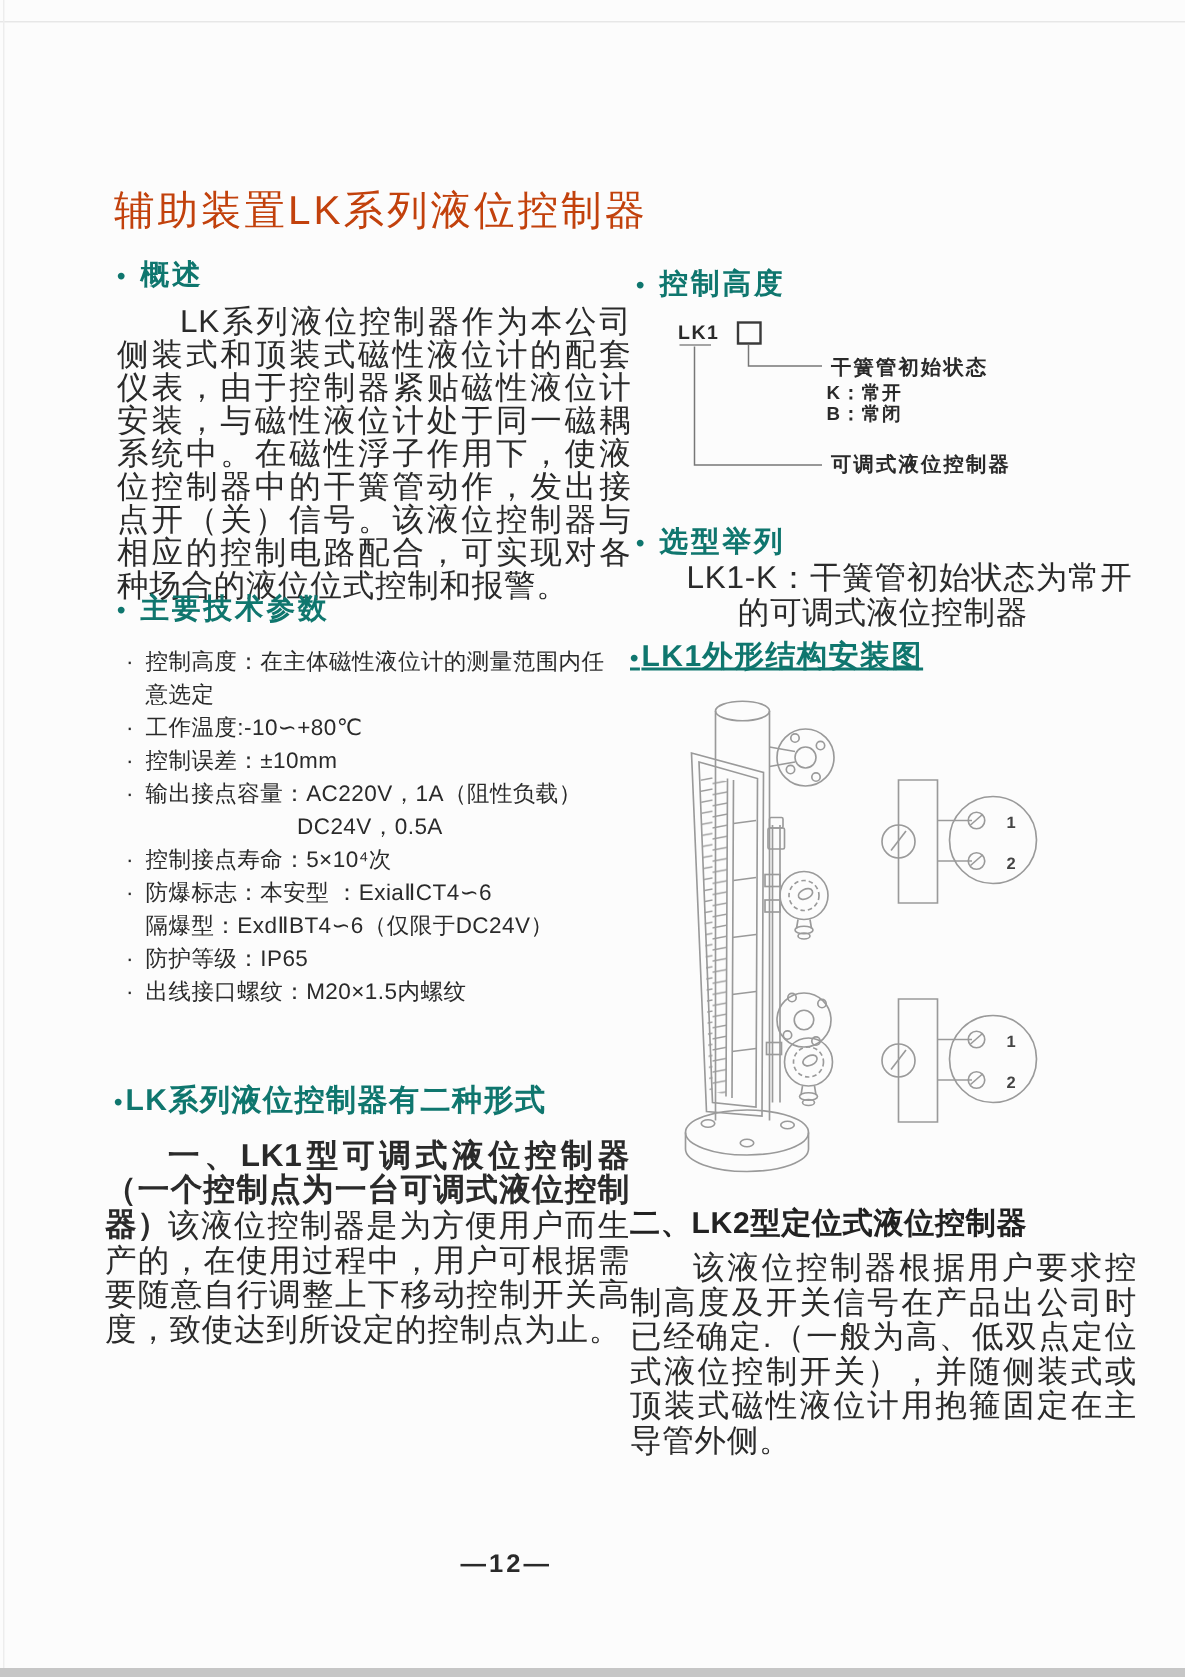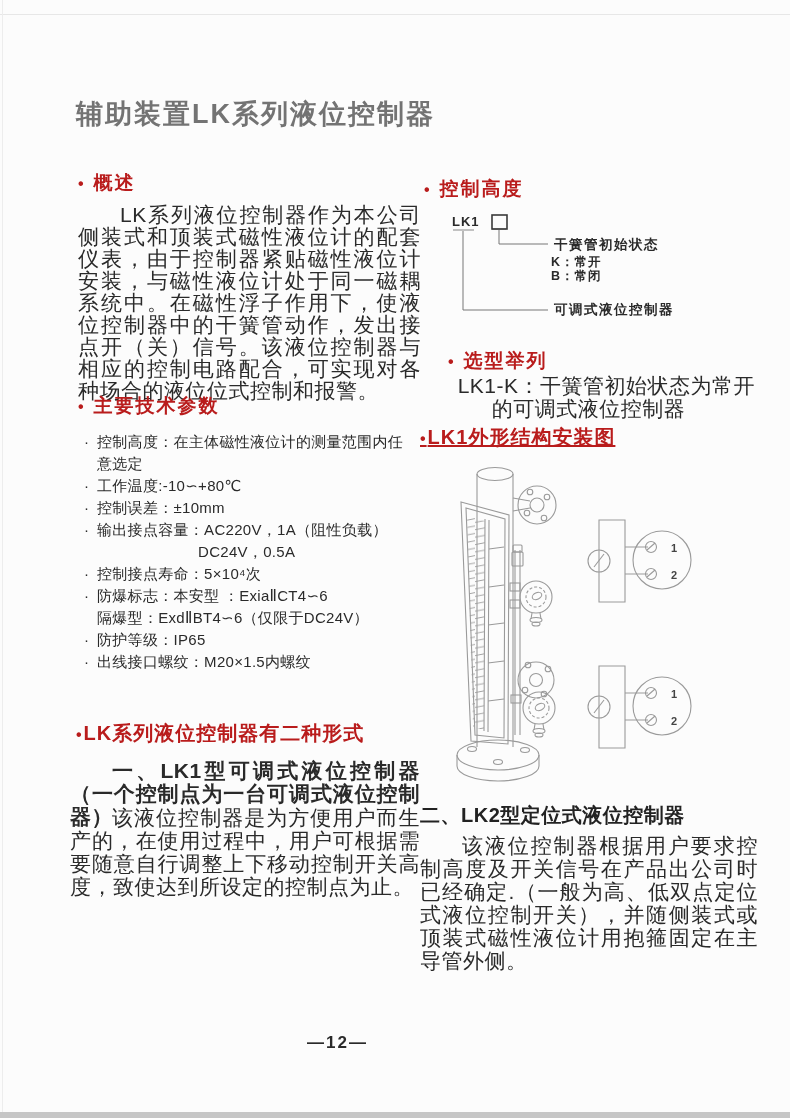--- a/index.html
+++ b/index.html
@@ -12,27 +12,27 @@
     width:790px;height:1118px;
     background:#fcfcfc;
     overflow:hidden;
     color:#2a2a2a;
   }
   .top-hairline{position:absolute;left:0;top:14px;width:790px;height:1px;background:#e7e7e7;}
   .left-hairline{position:absolute;left:2px;top:0;width:1px;height:1118px;background:#ededed;}
   .bottom-bar{position:absolute;left:0;bottom:0;width:790px;height:6px;background:#c6c6c6;}
 
   .doc-title{
-    position:absolute;left:76px;top:96px;
-    font-size:27px;font-weight:700;letter-spacing:2px;color:#737373;
+    position:absolute;left:76px;top:122px;
+    font-size:27px;font-weight:400;letter-spacing:2px;color:#c2410c;
     white-space:nowrap;
   }
   .h2{
     position:absolute;
-    font-size:19px;font-weight:700;letter-spacing:2px;color:#b91c1c;
+    font-size:19px;font-weight:700;letter-spacing:2px;color:#0f766e;
     white-space:nowrap;
   }
   .h2 .blt{margin-right:8px;font-size:16px;}
   .h2.tight .blt{margin-right:1px;}
 
   .para{
     position:absolute;
     font-size:21px;line-height:22px;
     text-align:justify;
     color:#2a2a2a;
@@ -131,21 +131,21 @@
       <path d="M56,19 H70" stroke="#888"></path>
     </g>
     <rect x="56" y="5" width="15" height="14" fill="none" stroke="#3a3a3a" stroke-width="1.6"></rect>
     <text x="16" y="16" font-size="13" font-weight="bold" fill="#2a2a2a" letter-spacing="1">LK1</text>
     <text x="118" y="39" font-size="13.5" font-weight="bold" fill="#2a2a2a" letter-spacing="1.5">干簧管初始状态</text>
     <text x="115" y="56" font-size="12.5" font-weight="bold" fill="#2a2a2a" letter-spacing="1">K：常开</text>
     <text x="115" y="70" font-size="12.5" font-weight="bold" fill="#2a2a2a" letter-spacing="1">B：常闭</text>
     <text x="118" y="104" font-size="13.5" font-weight="bold" fill="#2a2a2a" letter-spacing="1.5">可调式液位控制器</text>
   </svg>
 
-  <div class="h2" style="left:424px;top:348px;margin-left:24px;">
+  <div class="h2" style="left:424px;top:348px;">
     <span class="blt">•</span><span>选型举列</span>
   </div>
   <div class="para" style="left:420px;top:374px;width:337px;line-height:23px;text-indent:1.7em;text-align:center;">LK1-K：干簧管初始状态为常开的可调式液位控制器</div>
 
   <div class="h2 tight" style="left:420px;top:424px;font-size:20px;letter-spacing:1px;text-decoration:underline;">
     <span class="blt">•</span><span>LK1外形结构安装图</span>
   </div>
 
   <svg style="position:absolute;left:435px;top:457px;" width="280" height="340" viewBox="0 0 280 340">
     <defs>

